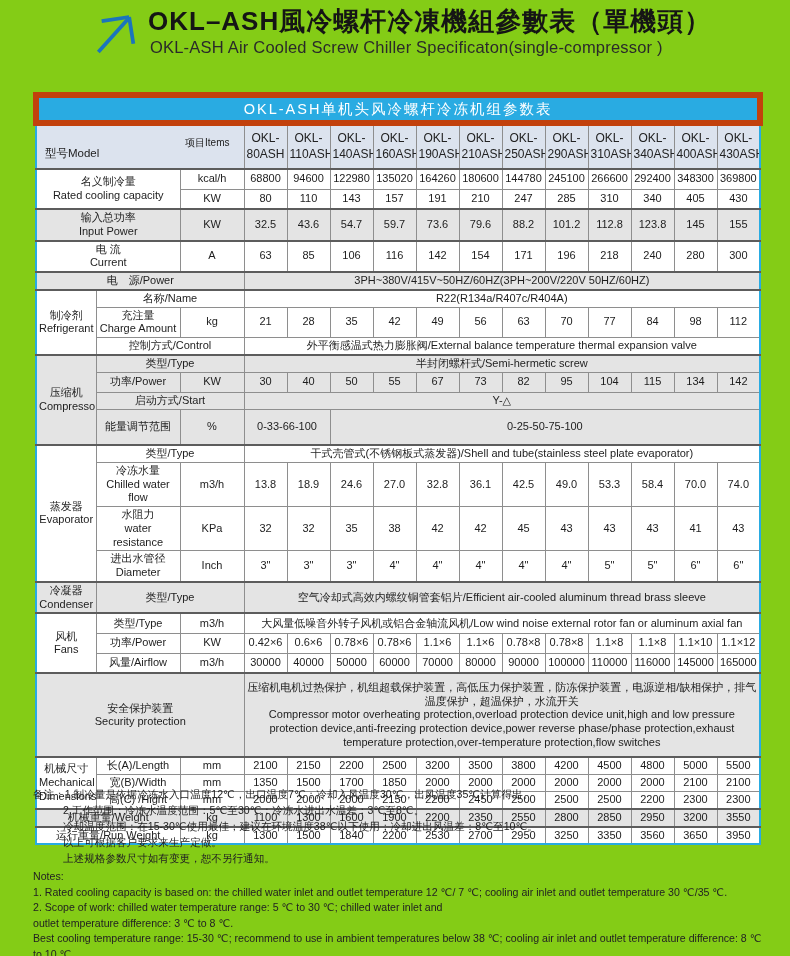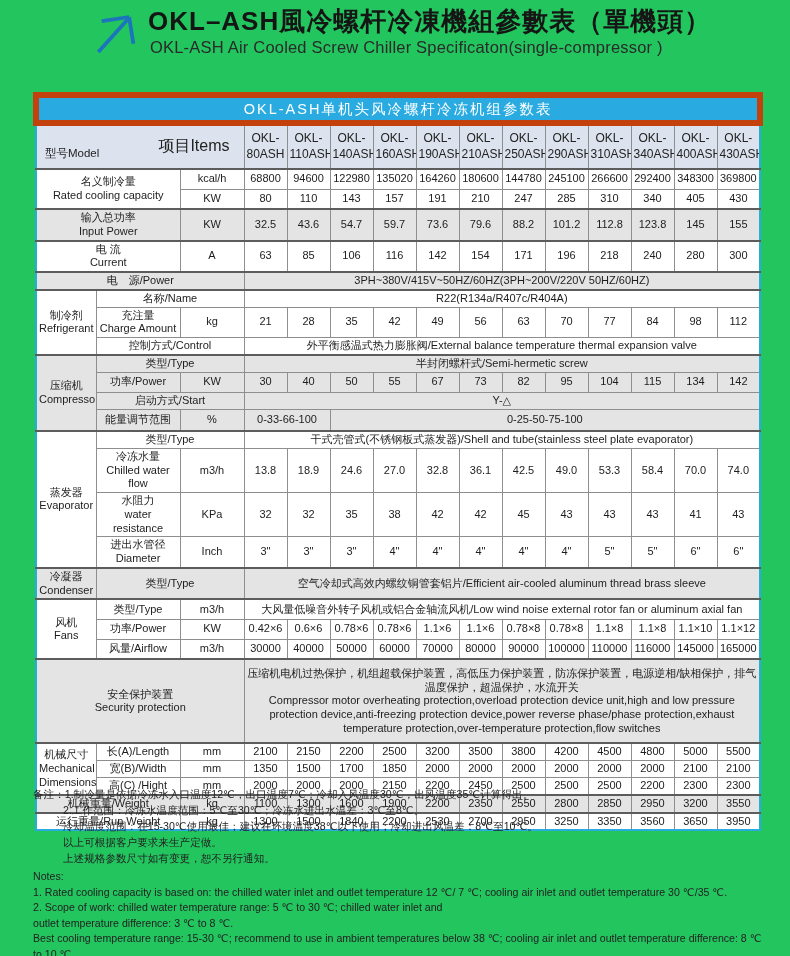--- a/index.html
+++ b/index.html
@@ -1,36 +1,36 @@
 <!DOCTYPE html>
 <html><head>
 <meta charset="utf-8">
 <style>
   html,body{margin:0;padding:0;background:#ffffff;}
   body{width:790px;height:956px;font-family:"Liberation Sans","DejaVu Sans",sans-serif;color:#1d1d1d;}
-  .page{position:relative;width:790px;height:956px;background:#22c55e;overflow:hidden;}
+  .page{position:relative;width:790px;height:956px;background:#84cc16;overflow:hidden;}
 
   
   .doc-header{position:absolute;left:90px;top:6px;display:flex;align-items:flex-start;}
   .brand-arrow{width:50px;height:52px;margin-right:8px;flex:0 0 auto;}
   .doc-titles h1{margin:0;font-size:26px;font-weight:600;letter-spacing:1px;color:#151515;line-height:1.2;}
   .doc-titles h2{margin:1px 0 0 2px;font-size:16.5px;font-weight:400;color:#2a2a2a;letter-spacing:.2px;}
 
   
   table.spec{position:absolute;left:33px;top:92px;width:724px;border-collapse:collapse;table-layout:fixed;
              border:2px solid #29abe2;}
   table.spec th,table.spec td{border:1px solid #8e8e8e;font-size:11px;text-align:center;vertical-align:middle;
              padding:1px 2px;line-height:1.25;overflow:hidden;}
   tr.table-title-row th{background:#29abe2;color:#fff;font-size:14.5px;font-weight:500;letter-spacing:2px;
              height:20px;border:6px solid #c2410c;}
   tr.model-header-row th{background:#dce3ee;height:40px;font-weight:400;font-size:12px;color:#222;line-height:1.3;}
   th.corner{position:relative;background:#dce3ee;
      background-image:linear-gradient(to bottom right,transparent calc(50% - 0.8px),#97a0b2 calc(50% - 0.8px),#97a0b2 calc(50% + 0.8px),transparent calc(50% + 0.8px));}
   .corner-model{position:absolute;left:8px;bottom:7px;font-size:11.5px;}
-  .corner-items{position:absolute;right:14px;top:10px;font-size:16px;}
+  .corner-items{position:absolute;right:14px;top:10px;font-size:10px;}
   tr.white td{background:#ffffff;}
   tr.gray td{background:#e4e4e4;}
   tr.sec td{border-top:2px solid #5c5c5c;}
   td.grp{font-size:11px;line-height:1.3;}
   td.lbl{font-size:11px;line-height:1.3;}
   td.unit{font-size:11px;}
   td.val{font-size:11px;}
   td.long{font-size:11px;}
   td.longleft{text-align:left;padding:4px 7px;font-size:10.6px;line-height:1.5;margin-left:20px;}
 
@@ -209,21 +209,21 @@
           <td class="val">95</td>
           <td class="val">104</td>
           <td class="val">115</td>
           <td class="val">134</td>
           <td class="val">142</td>
         </tr>
         <tr class="gray" style="height: 17px;">
           <td colspan="2" class="lbl">启动方式/Start</td>
           <td colspan="12" class="long">Y-△</td>
         </tr>
-        <tr class="gray" style="height: 22px;">
+        <tr class="gray" style="height: 36px;">
           <td class="lbl">能量调节范围</td>
           <td class="unit">%</td>
           <td colspan="2" class="long">0-33-66-100</td>
           <td colspan="10" class="long">0-25-50-75-100</td>
         </tr>
         <tr class="white sec" style="height: 17px;">
           <td rowspan="4" class="grp">蒸发器<br>Evaporator</td>
           <td colspan="2" class="lbl">类型/Type</td>
           <td colspan="12" class="long">干式壳管式(不锈钢板式蒸发器)/Shell and tube(stainless steel plate evaporator)</td>
         </tr>

